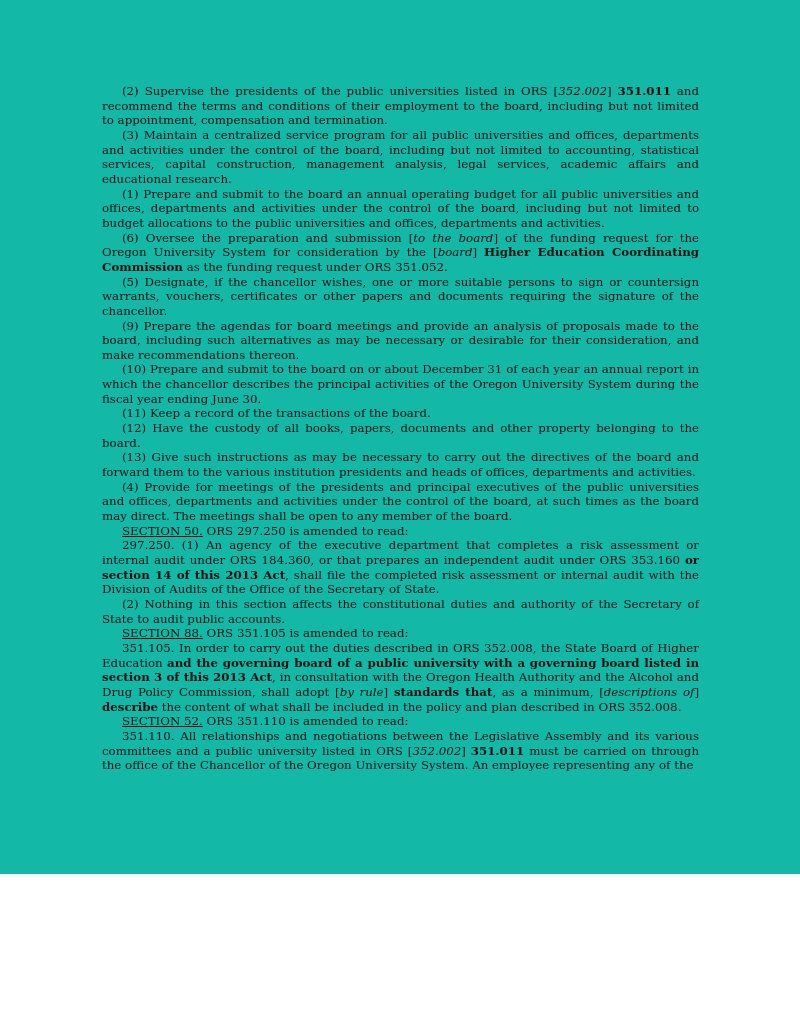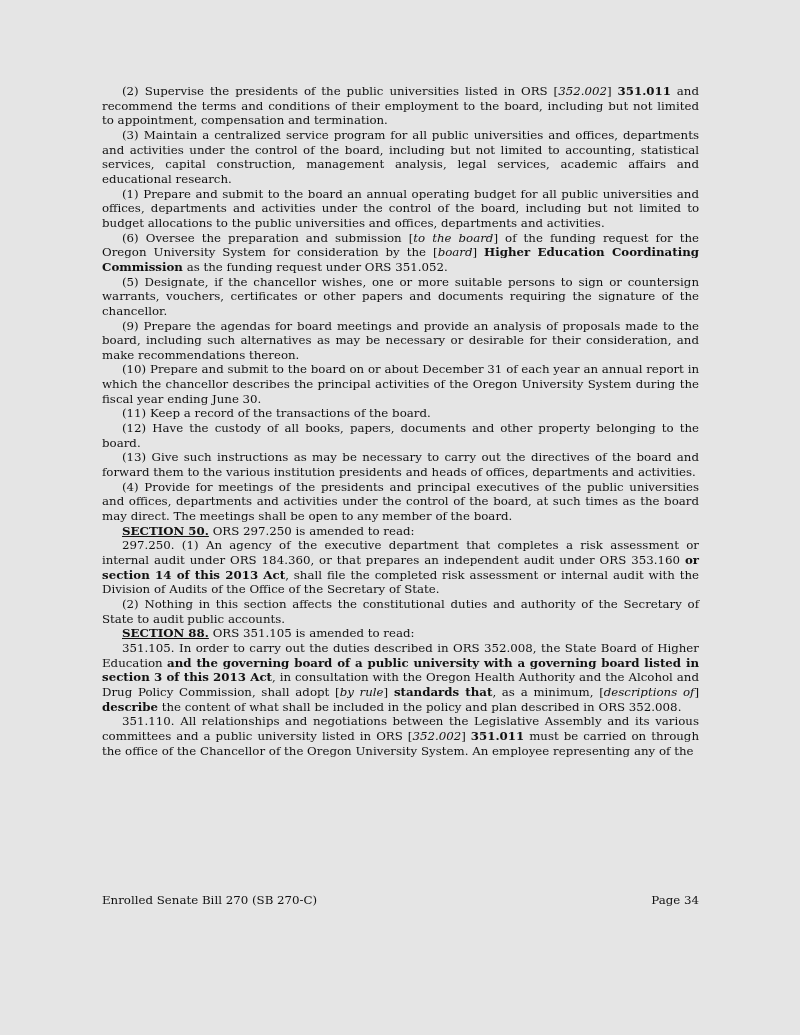--- a/index.html
+++ b/index.html
@@ -3,22 +3,22 @@
 <meta charset="utf-8">
 <style>
   html, body {
     margin: 0;
     padding: 0;
     background: #ffffff;
   }
   .page {
     position: relative;
     width: 800px;
-    height: 1035px;
-    background: #e5e5e5;
+    height: 874px;
+    background: #14b8a6;
     font-family: "DejaVu Serif", serif;
     color: #111111;
     overflow: hidden;
   }
   .doc-body {
     position: absolute;
     left: 102px;
     top: 84px;
     width: 597px;
     font-size: 11.8px;
@@ -26,21 +26,21 @@
   }
   .para {
     margin: 0;
     padding: 0;
     text-indent: 20px;
     text-align: justify;
   }
   .r-n { font-weight: normal; font-style: normal; }
   .r-b { font-weight: bold; }
   .r-i { font-style: italic; }
-  .r-bu { font-weight: bold; text-decoration: underline; margin-top: 45px; }
+  .r-bu { font-weight: normal; text-decoration: underline; margin-top: 45px; }
   .footer {
     position: absolute;
     left: 102px;
     top: 893px;
     width: 597px;
     display: flex;
     justify-content: space-between;
     font-size: 11.8px;
     line-height: 14.65px;
   }
@@ -59,19 +59,20 @@
       <p class="para"><span class="r-n">(10) Prepare and submit to the board on or about December 31 of each year an annual report in which the chancellor describes the principal activities of the Oregon University System during the fiscal year ending June 30.</span></p>
       <p class="para"><span class="r-n">(11) Keep a record of the transactions of the board.</span></p>
       <p class="para"><span class="r-n">(12) Have the custody of all books, papers, documents and other property belonging to the board.</span></p>
       <p class="para"><span class="r-n">(13) Give such instructions as may be necessary to carry out the directives of the board and forward them to the various institution presidents and heads of offices, departments and activities.</span></p>
       <p class="para"><span class="r-n">(4) Provide for meetings of the presidents and principal executives of the public universities and offices, departments and activities under the control of the board, at such times as the board may direct. The meetings shall be open to any member of the board.</span></p>
       <p class="para"><span class="r-bu">SECTION 50.</span><span class="r-n"> ORS 297.250 is amended to read:</span></p>
       <p class="para"><span class="r-n">297.250. (1) An agency of the executive department that completes a risk assessment or internal audit under ORS 184.360, or that prepares an independent audit under ORS 353.160 </span><span class="r-b">or section 14 of this 2013 Act</span><span class="r-n">, shall file the completed risk assessment or internal audit with the Division of Audits of the Office of the Secretary of State.</span></p>
       <p class="para"><span class="r-n">(2) Nothing in this section affects the constitutional duties and authority of the Secretary of State to audit public accounts.</span></p>
       <p class="para"><span class="r-bu">SECTION 88.</span><span class="r-n"> ORS 351.105 is amended to read:</span></p>
       <p class="para"><span class="r-n">351.105. In order to carry out the duties described in ORS 352.008, the State Board of Higher Education </span><span class="r-b">and the governing board of a public university with a governing board listed in section 3 of this 2013 Act</span><span class="r-n">, in consultation with the Oregon Health Authority and the Alcohol and Drug Policy Commission, shall adopt [</span><span class="r-i">by rule</span><span class="r-n">] </span><span class="r-b">standards that</span><span class="r-n">, as a minimum, [</span><span class="r-i">descriptions of</span><span class="r-n">] </span><span class="r-b">describe</span><span class="r-n"> the content of what shall be included in the policy and plan described in ORS 352.008.</span></p>
+      <p class="para"><span class="r-bu">SECTION 52.</span><span class="r-n"> ORS 351.110 is amended to read:</span></p>
       <p class="para"><span class="r-n">351.110. All relationships and negotiations between the Legislative Assembly and its various committees and a public university listed in ORS [</span><span class="r-i">352.002</span><span class="r-n">] </span><span class="r-b">351.011</span><span class="r-n"> must be carried on through the office of the Chancellor of the Oregon University System. An employee representing any of the</span></p>
     </div>
   <div class="footer">
     <span>Enrolled Senate Bill 270 (SB 270-C)</span>
     <span>Page 34</span>
   </div>
 </div>
 
 </body></html>

